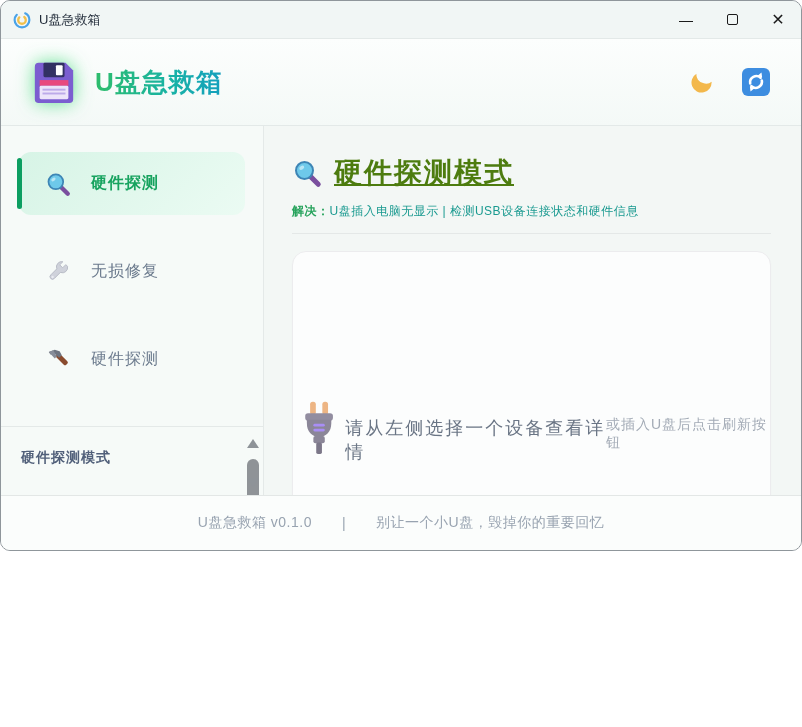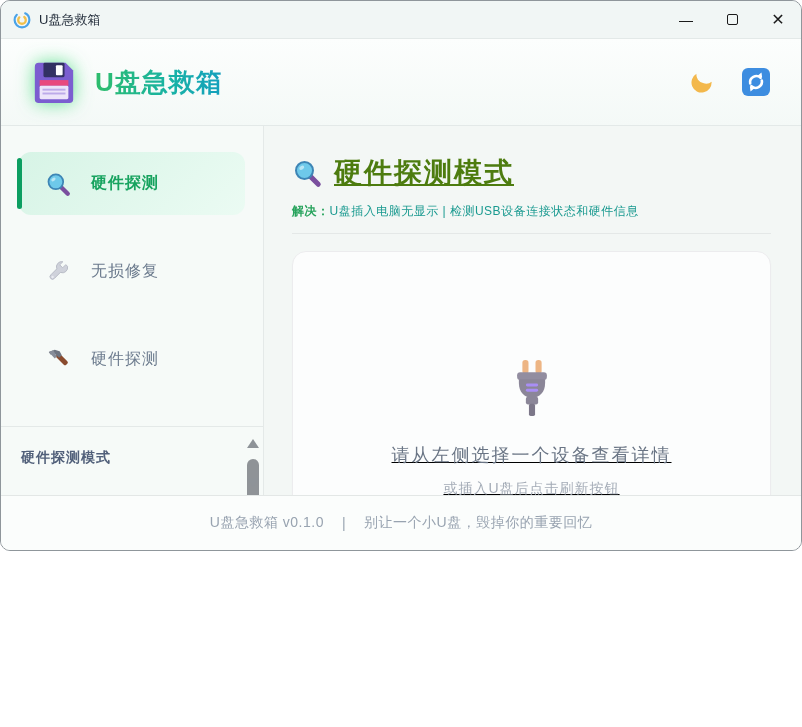--- a/index.html
+++ b/index.html
@@ -78,28 +78,28 @@
   .main-heading { display:flex; align-items:center; gap:12px; }
   .main-heading .h-ico { width:30px; height:30px; }
   .main-heading h1 { font-size:28px; font-weight:bold; color:#4d7c0f; letter-spacing:2px;text-decoration:underline; }
   .subtitle { margin-top:10px; font-size:12px; line-height:1.55; letter-spacing:.5px;
     padding-bottom:12px; border-bottom:1px solid #e4e8e7; }
   .subtitle .solve { color:#27a35c; font-weight:bold; }
   .subtitle .desc { color:#1a9a90; }
   .card {
     margin-top:17px; height:353px; background:#fcfdfd; border:1px solid #ececee;
     border-radius:14px; box-shadow:0 1px 2px rgba(0,0,0,.02);
-    display:flex; flex-direction:column; align-items:center; justify-content:center;text-decoration:underline;
+    display:flex; flex-direction:row; align-items:center; justify-content:center;
   }
   .card .hint-main { font-size:18px; color:#6a7585; margin-top:26px; letter-spacing:2px; }
   .card .hint-sub { font-size:14px; color:#a3abb6; margin-top:13px; letter-spacing:1px; }
   
   .footer {
     flex:0 0 55px; border-top:1px solid #e3e7e6; background:#fbfdfc;
-    display:flex; align-items:center; justify-content:center; gap:18px;
+    display:flex; align-items:center; justify-content:center; gap:30px;
     font-size:14px; color:#98a3b0; letter-spacing:.5px;
   }
 </style>
 </head>
 <body>
 
 <div class="window">
 
   <div class="titlebar">
     <svg class="app-ico" viewBox="0 0 20 20">

